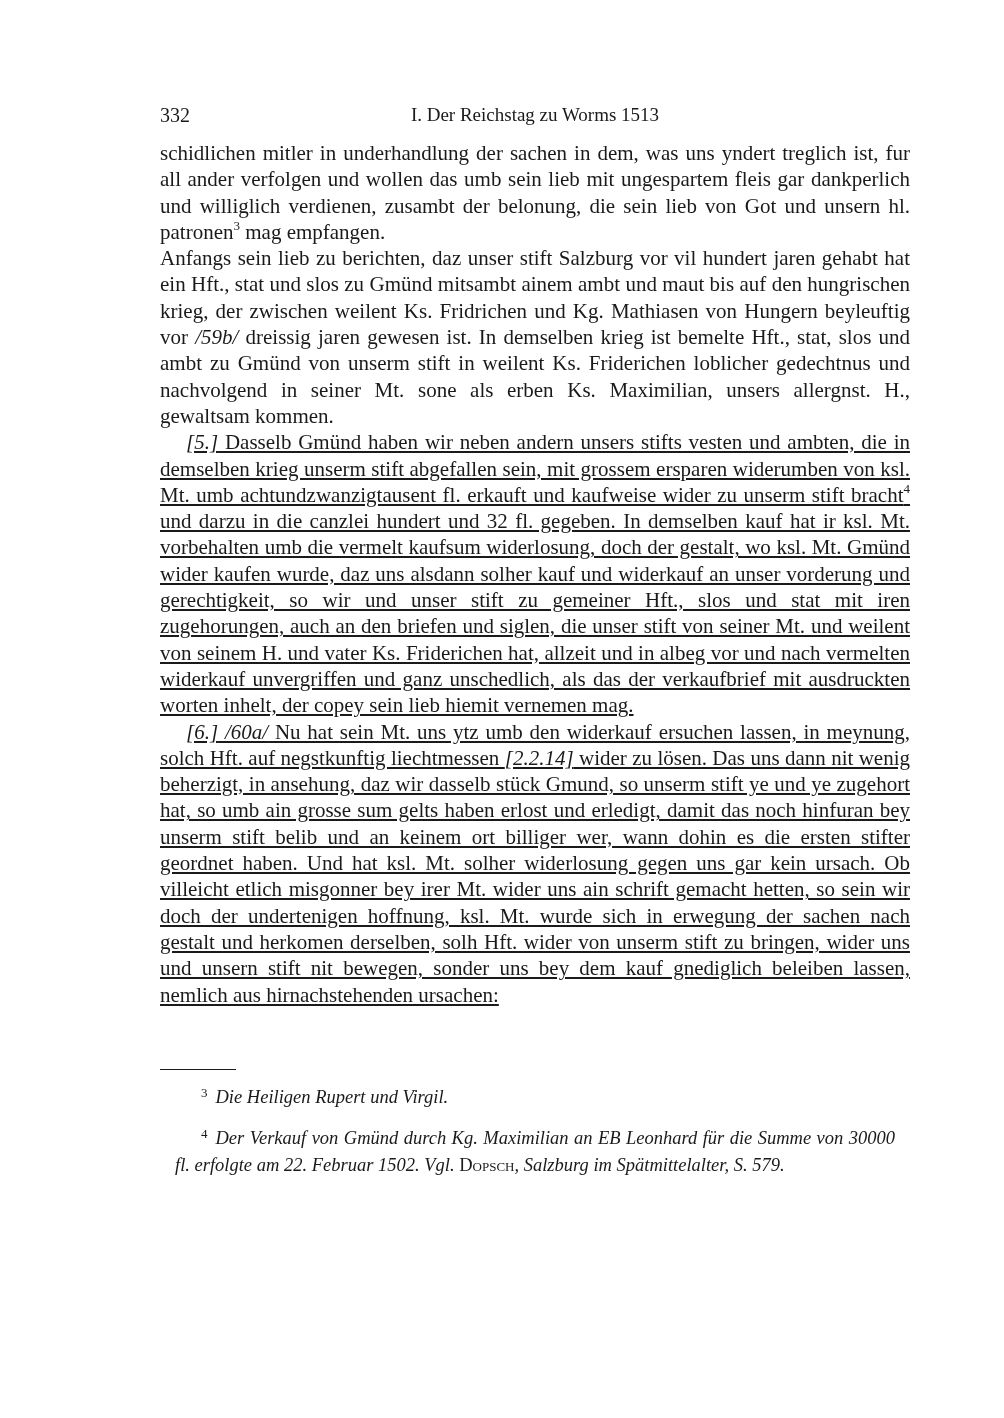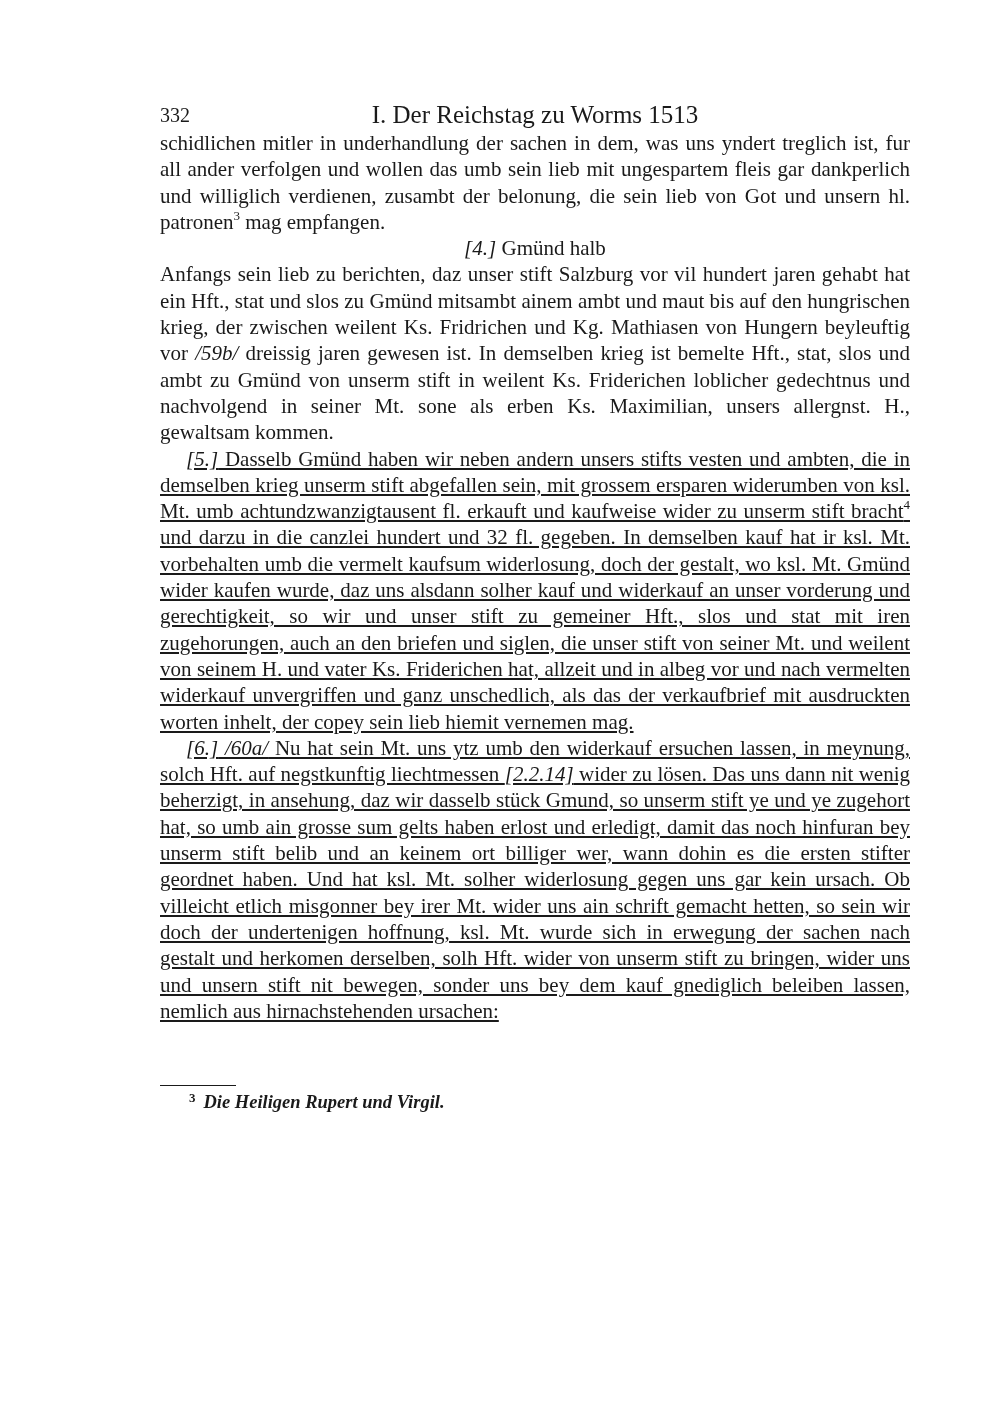--- a/index.html
+++ b/index.html
@@ -4,54 +4,54 @@
 <style>
   html, body { margin: 0; padding: 0; background: #ffffff; }
   body { width: 1004px; height: 1418px; position: relative; overflow: hidden; }
   .page {
     position: absolute; left: 160px; top: 78px; width: 750px;
     font-family: "Liberation Serif", "DejaVu Serif", serif;
     color: #1a1a1a;
   }
   .running-head { position: relative; height: 30px; font-size: 20px; line-height: 30px; margin-top: 22px; }
   .page-number { position: absolute; left: 0; top: 0; }
-  .running-title { position: absolute; left: 0; right: 0; text-align: center; font-size: 25px; font-family: Liberation Serif, serif; }
-  .body-text { font-size: 21px; line-height: 26.3px; }
+  .running-title { position: absolute; left: 0; right: 0; text-align: center; font-size: 19px; font-family: Liberation Serif, serif; }
+  .body-text { margin-top: 10px; font-size: 21px; line-height: 26.3px; }
   .body-text p { margin: 0; text-align: justify; text-align-last: left; }
   .body-text p.indent { text-indent: 26px; text-decoration: underline; }
   .heading { text-align: center !important; text-align-last: center !important; }
   .it { font-style: italic; }
   sup { font-size: 13px; line-height: 0; position: relative; top: -1px; }
   .fn-rule { margin-top: 61px; width: 76px; border-top: 1px solid #1a1a1a; }
   .footnotes { margin-top: 4px; font-size: 18.5px; line-height: 24.5px; font-style: italic; }
-  .footnotes p { margin: 3px; text-indent: 26px; text-align: justify; text-align-last: left; font-weight: bold; }
+  .footnotes p { margin: 15px; text-indent: 26px; text-align: justify; text-align-last: left; }
   .fn-mark { font-style: normal; font-size: 13px; position: relative; top: -6px; margin-right: 8px; }
   .sc { font-style: normal; font-variant: small-caps; }
 </style>
 </head>
 <body>
 
 <div class="page">
 
   <div class="running-head">
     <span class="page-number">332</span>
     <span class="running-title">I. Der Reichstag zu Worms 1513</span>
   </div>
 
   <div class="body-text">
     <p><span>schidlichen mitler in underhandlung der sachen in dem, was uns yndert treglich ist, fur all ander verfolgen und wollen das umb sein lieb mit ungespartem fleis gar dankperlich und williglich verdienen, zusambt der belonung, die sein lieb von Got und unsern hl. patronen</span><sup>3</sup><span> mag empfangen.</span></p>
 
-    <p class="heading"><span class="it">[4.]</span><span> Gmünd halb</span></p>
 
     <p><span>Anfangs sein lieb zu berichten, daz unser stift Salzburg vor vil hundert jaren gehabt hat ein Hft., stat und slos zu Gmünd mitsambt ainem ambt und maut bis auf den hungrischen krieg, der zwischen weilent Ks. Fridrichen und Kg. Mathiasen von Hungern beyleuftig vor </span><span class="it">/59b/</span><span> dreissig jaren gewesen ist. In demselben krieg ist bemelte Hft., stat, slos und ambt zu Gmünd von unserm stift in weilent Ks. Friderichen loblicher gedechtnus und nachvolgend in seiner Mt. sone als erben Ks. Maximilian, unsers allergnst. H., gewaltsam kommen.</span></p>
 
     <p class="indent"><span class="it">[5.]</span><span> Dasselb Gmünd haben wir neben andern unsers stifts vesten und ambten, die in demselben krieg unserm stift abgefallen sein, mit grossem ersparen widerumben von ksl. Mt. umb achtundzwanzigtausent fl. erkauft und kaufweise wider zu unserm stift bracht</span><sup>4</sup><span> und darzu in die canzlei hundert und 32 fl. gegeben. In demselben kauf hat ir ksl. Mt. vorbehalten umb die vermelt kaufsum widerlosung, doch der gestalt, wo ksl. Mt. Gmünd wider kaufen wurde, daz uns alsdann solher kauf und widerkauf an unser vorderung und gerechtigkeit, so wir und unser stift zu gemeiner Hft., slos und stat mit iren zugehorungen, auch an den briefen und siglen, die unser stift von seiner Mt. und weilent von seinem H. und vater Ks. Friderichen hat, allzeit und in albeg vor und nach vermelten widerkauf unvergriffen und ganz unschedlich, als das der verkaufbrief mit ausdruckten worten inhelt, der copey sein lieb hiemit vernemen mag.</span></p>
 
     <p class="indent"><span class="it">[6.]</span><span class="it"> /60a/</span><span> Nu hat sein Mt. uns ytz umb den widerkauf ersuchen lassen, in meynung, solch Hft. auf negstkunftig liechtmessen </span><span class="it">[2.2.14]</span><span> wider zu lösen. Das uns dann nit wenig beherzigt, in ansehung, daz wir dasselb stück Gmund, so unserm stift ye und ye zugehort hat, so umb ain grosse sum gelts haben erlost und erledigt, damit das noch hinfuran bey unserm stift belib und an keinem ort billiger wer, wann dohin es die ersten stifter geordnet haben. Und hat ksl. Mt. solher widerlosung gegen uns gar kein ursach. Ob villeicht etlich misgonner bey irer Mt. wider uns ain schrift gemacht hetten, so sein wir doch der undertenigen hoffnung, ksl. Mt. wurde sich in erwegung der sachen nach gestalt und herkomen derselben, solh Hft. wider von unserm stift zu bringen, wider uns und unsern stift nit bewegen, sonder uns bey dem kauf gnediglich beleiben lassen, nemlich aus hirnachstehenden ursachen:</span></p>
   </div>
 
   <div class="fn-rule"></div>
 
   <div class="footnotes">
     <p><span class="fn-mark">3</span><span>Die Heiligen Rupert und Virgil.</span></p>
+    <p><span class="fn-mark">4</span><span>Der Verkauf von Gmünd durch Kg. Maximilian an EB Leonhard für die Summe von 30000 fl. erfolgte am 22. Februar 1502. Vgl. </span><span class="sc">Dopsch</span><span>, Salzburg im Spätmittelalter, S. 579.</span></p>
   </div>
 
 </div>
 
 </body></html>

